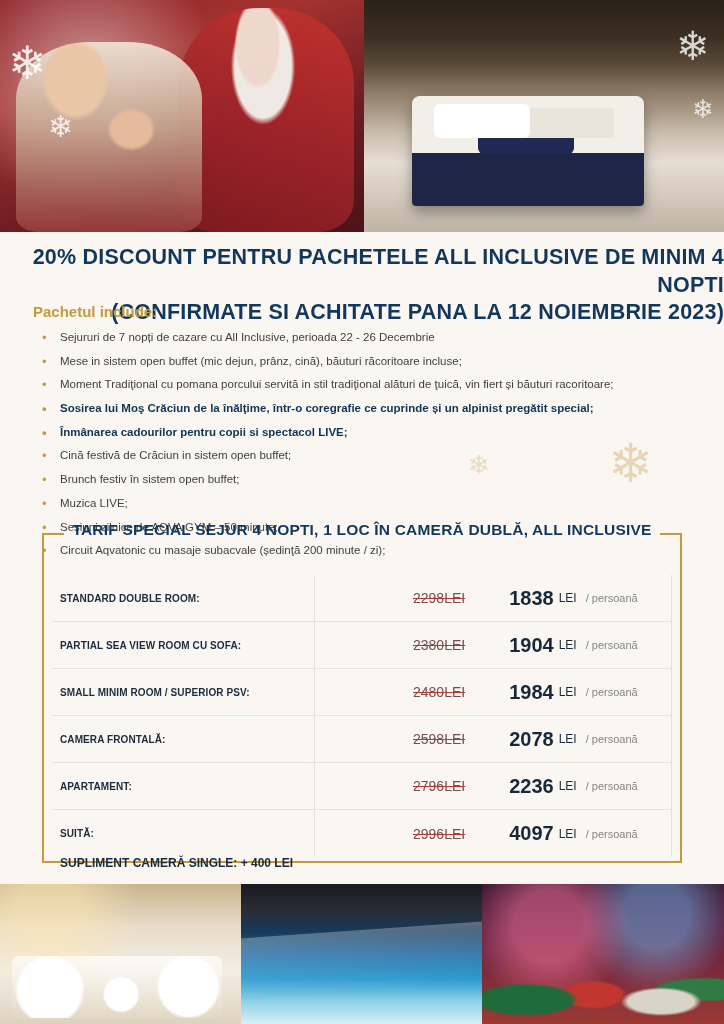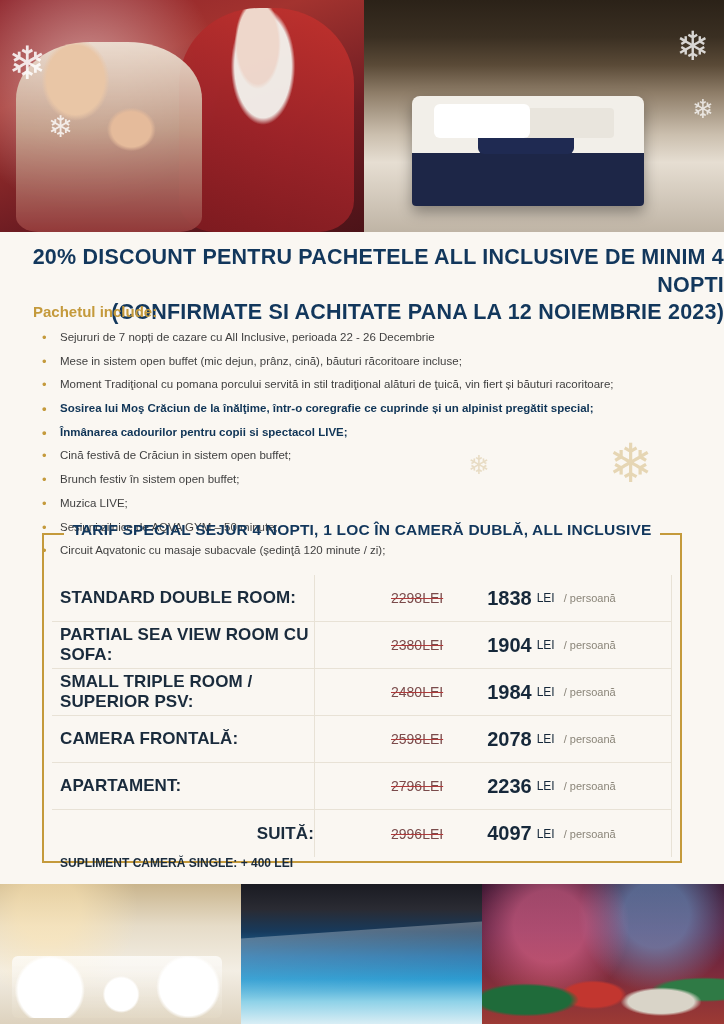--- a/index.html
+++ b/index.html
@@ -180,37 +180,37 @@
     top: 575px; left: 52px;
     width: 620px;
   }
   .row {
     position: relative;
     height: 47px;
     display: flex;
     align-items: center;
     border-bottom: 1px solid #e8e2d6;
   }
-  .row:last-of-type { border-bottom: none; text-align: right; }
+  .row:last-of-type { border-bottom: none; }
   .row-name {
     width: 262px;
     padding-left: 8px;
-    font-size: 17px;
+    font-size: 10px;
     font-weight: 700;
     color: #1a2b3c;
     letter-spacing: .1px;
   }
   .row-prices {
     flex: 1;
     display: flex;
     align-items: baseline;
     border-left: 1px solid #e8e2d6;
     border-right: 1px solid #e8e2d6;
     height: 47px;
-    padding-left: 76px;
+    padding-left: 98px;
   }
   .price-old {
     font-size: 14px;
     color: #7a4b4b;
     text-decoration: line-through;
     text-decoration-color: #b03a3a;
     margin-right: 44px;
     align-self: center;
   }
   .price-new {
@@ -326,21 +326,21 @@
   <ul class="list">
     <li>Sejururi de 7 nopți de cazare cu All Inclusive, perioada 22 - 26 Decembrie</li>
     <li>Mese in sistem open buffet (mic dejun, prânz, cină), băuturi răcoritoare incluse;</li>
     <li>Moment Tradiţional cu pomana porcului servită in stil tradiţional alături de ţuică, vin fiert și băuturi racoritoare;</li>
     <li class="em">Sosirea lui Moş Crăciun de la înălţime, într-o coregrafie ce cuprinde și un alpinist pregătit special;</li>
     <li class="em">Înmânarea cadourilor pentru copii si spectacol LIVE;</li>
     <li>Cină festivă de Crăciun in sistem open buffet;</li>
     <li>Brunch festiv în sistem open buffet;</li>
     <li>Muzica LIVE;</li>
     <li>Sesiuni zilnice de AQVA GYM – 50 minute;</li>
-    <li>Circuit Aqvatonic cu masaje subacvale (ședinţă 120 minute / zi);</li>
+    <li>Circuit Aqvatonic cu masaje subacvale (ședinţă 200 minute / zi);</li>
   </ul>
 
   <div class="tariff-top-left"></div>
   <div class="tariff-top-right"></div>
   <div class="tariff-frame"></div>
   <div class="tariff-title">TARIF SPECIAL SEJUR 4 NOPTI, 1 LOC ÎN CAMERĂ DUBLĂ, ALL INCLUSIVE</div>
 
   <div class="rows">
 
     <div class="row">
@@ -357,21 +357,21 @@
       <div class="row-name">PARTIAL SEA VIEW ROOM CU SOFA:</div>
       <div class="row-prices">
         <span class="price-old"><span>2380</span><span>LEI</span></span>
         <span class="price-new">1904</span>
         <span class="price-cur">LEI</span>
         <span class="price-per">/ persoană</span>
       </div>
     </div>
 
     <div class="row">
-      <div class="row-name">SMALL TRIPLE ROOM / SUPERIOR PSV:</div>
+      <div class="row-name">SMALL MINIM ROOM / SUPERIOR PSV:</div>
       <div class="row-prices">
         <span class="price-old"><span>2480</span><span>LEI</span></span>
         <span class="price-new">1984</span>
         <span class="price-cur">LEI</span>
         <span class="price-per">/ persoană</span>
       </div>
     </div>
 
     <div class="row">
       <div class="row-name">CAMERA FRONTALĂ:</div>

